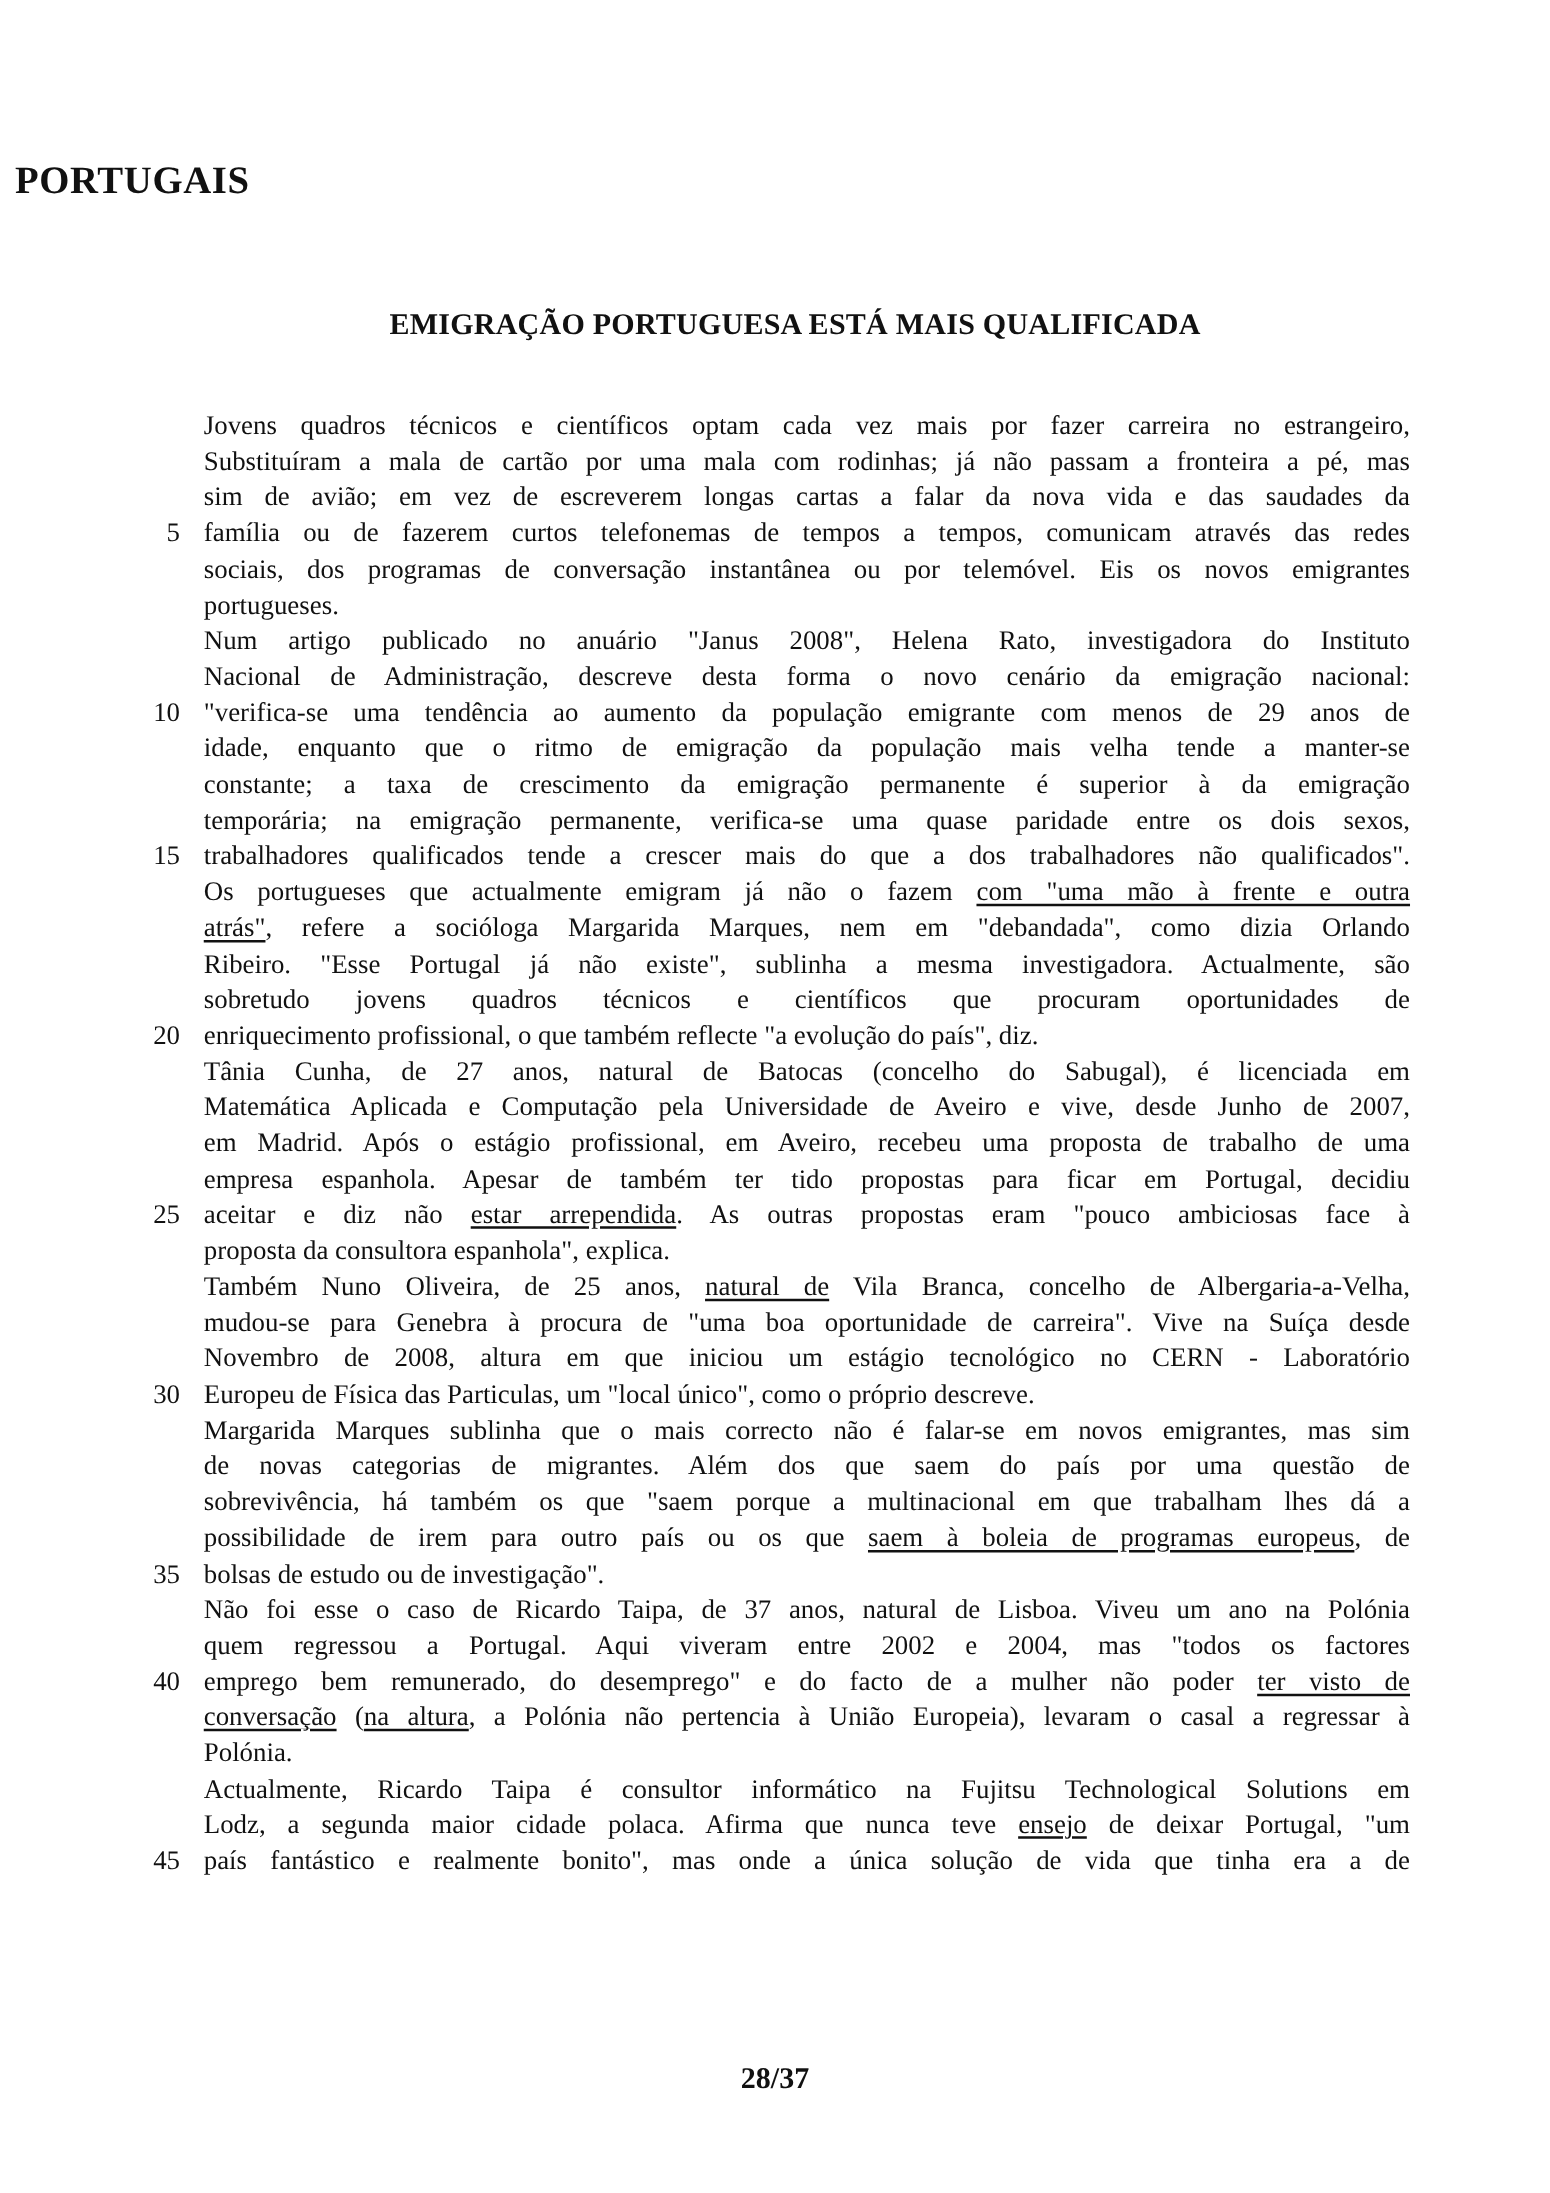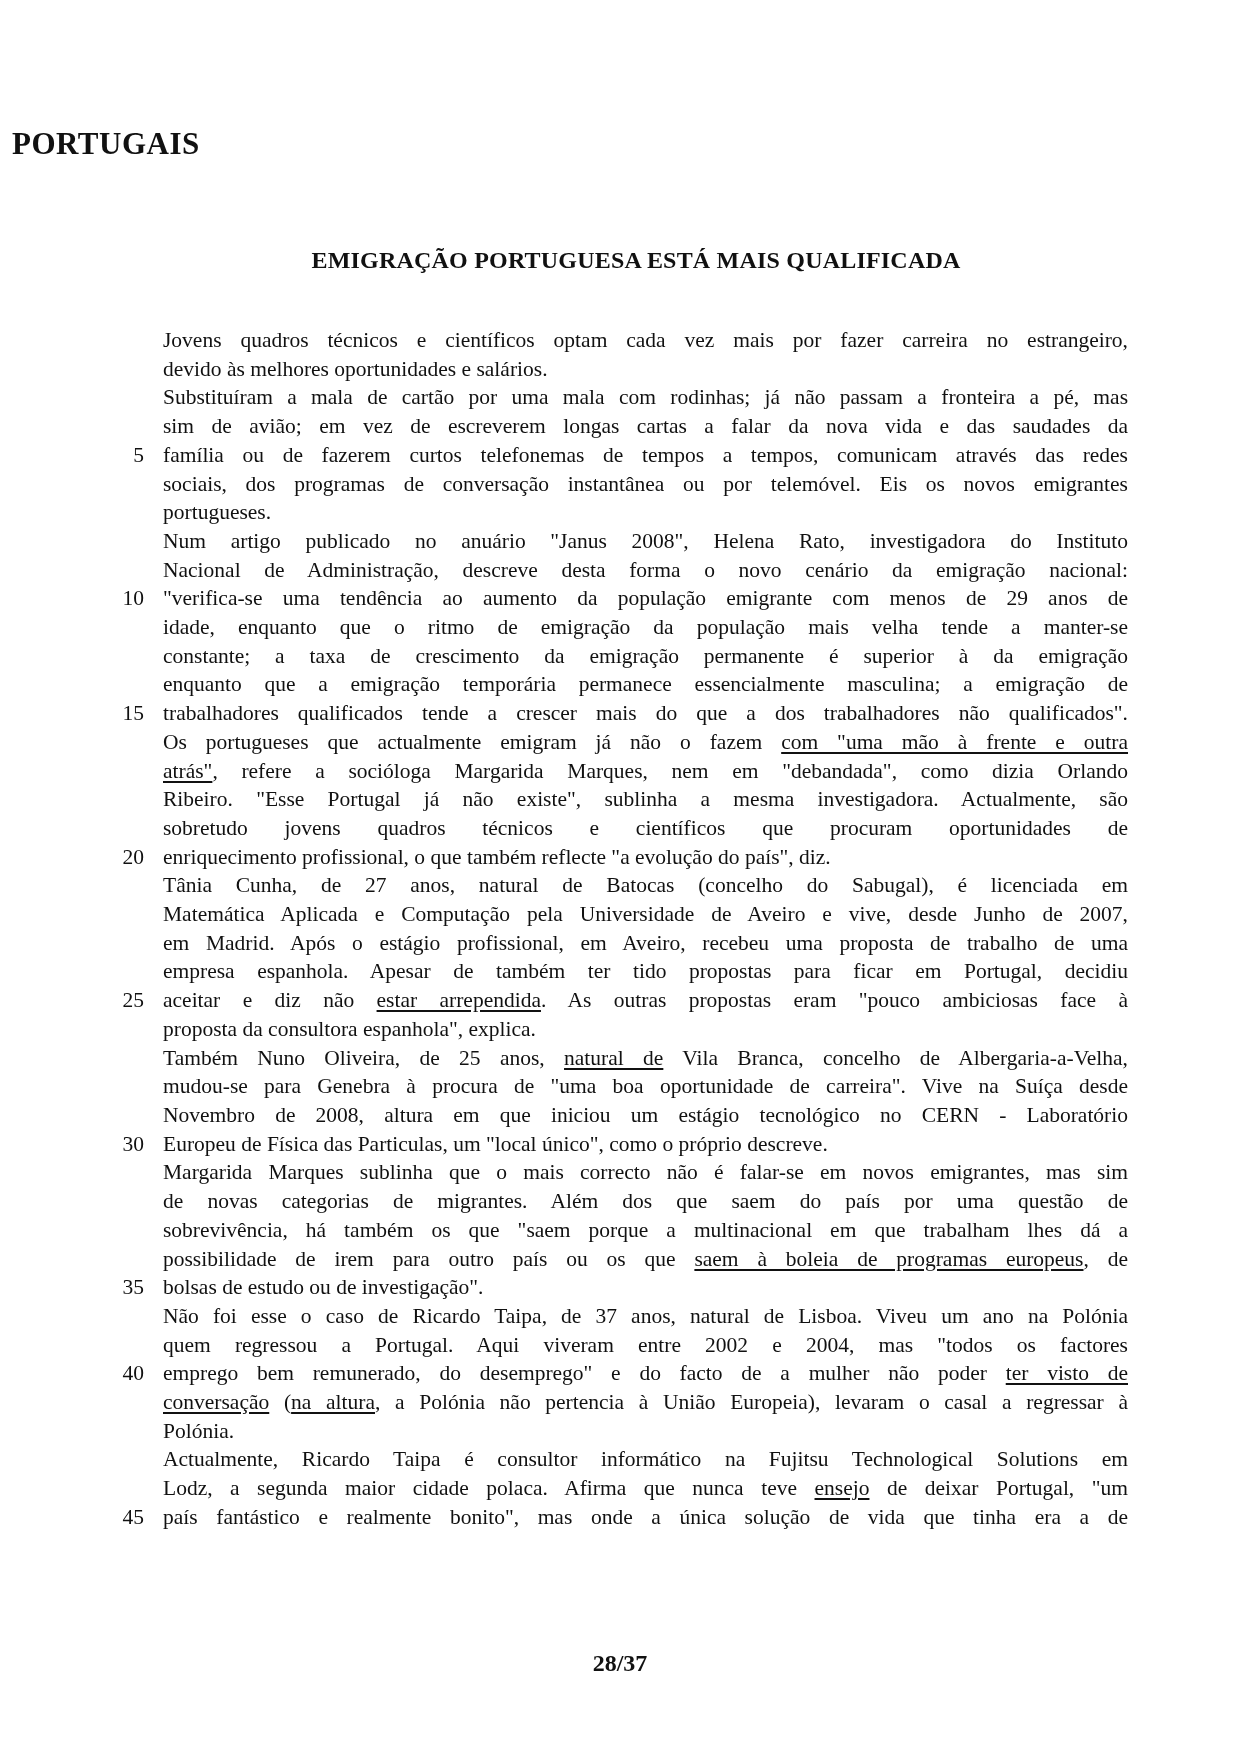--- a/index.html
+++ b/index.html
@@ -85,24 +85,20 @@
 <body>
 
 <div class="page">
   <h1 class="title">PORTUGAIS</h1>
   <h2 class="subtitle">EMIGRAÇÃO PORTUGUESA ESTÁ MAIS QUALIFICADA</h2>
   <div class="body-text">
       <div class="line j">
         <span class="num"></span>
         <span class="txt"><span>Jovens quadros técnicos e científicos optam cada vez mais por fazer carreira no estrangeiro,</span></span>
       </div>
-      <div class="line">
-        <span class="num"></span>
-        <span class="txt"><span>devido às melhores oportunidades e salários.</span></span>
-      </div>
       <div class="line j">
         <span class="num"></span>
         <span class="txt"><span>Substituíram a mala de cartão por uma mala com rodinhas; já não passam a fronteira a pé, mas</span></span>
       </div>
       <div class="line j">
         <span class="num"></span>
         <span class="txt"><span>sim de avião; em vez de escreverem longas cartas a falar da nova vida e das saudades da</span></span>
       </div>
       <div class="line j">
         <span class="num">5</span>
@@ -131,21 +127,21 @@
       <div class="line j">
         <span class="num"></span>
         <span class="txt"><span>idade, enquanto que o ritmo de emigração da população mais velha tende a manter-se</span></span>
       </div>
       <div class="line j">
         <span class="num"></span>
         <span class="txt"><span>constante; a taxa de crescimento da emigração permanente é superior à da emigração</span></span>
       </div>
       <div class="line j">
         <span class="num"></span>
-        <span class="txt"><span>enquanto que a emigração temporária permanece essencialmente masculina; a emigração de</span></span>
+        <span class="txt"><span>temporária; na emigração permanente, verifica-se uma quase paridade entre os dois sexos,</span></span>
       </div>
       <div class="line j">
         <span class="num">15</span>
         <span class="txt"><span>trabalhadores qualificados tende a crescer mais do que a dos trabalhadores não qualificados".</span></span>
       </div>
       <div class="line j">
         <span class="num"></span>
         <span class="txt"><span>Os portugueses que actualmente emigram já não o fazem </span><span class="u">com "uma mão à frente e outra</span></span>
       </div>
       <div class="line j">

